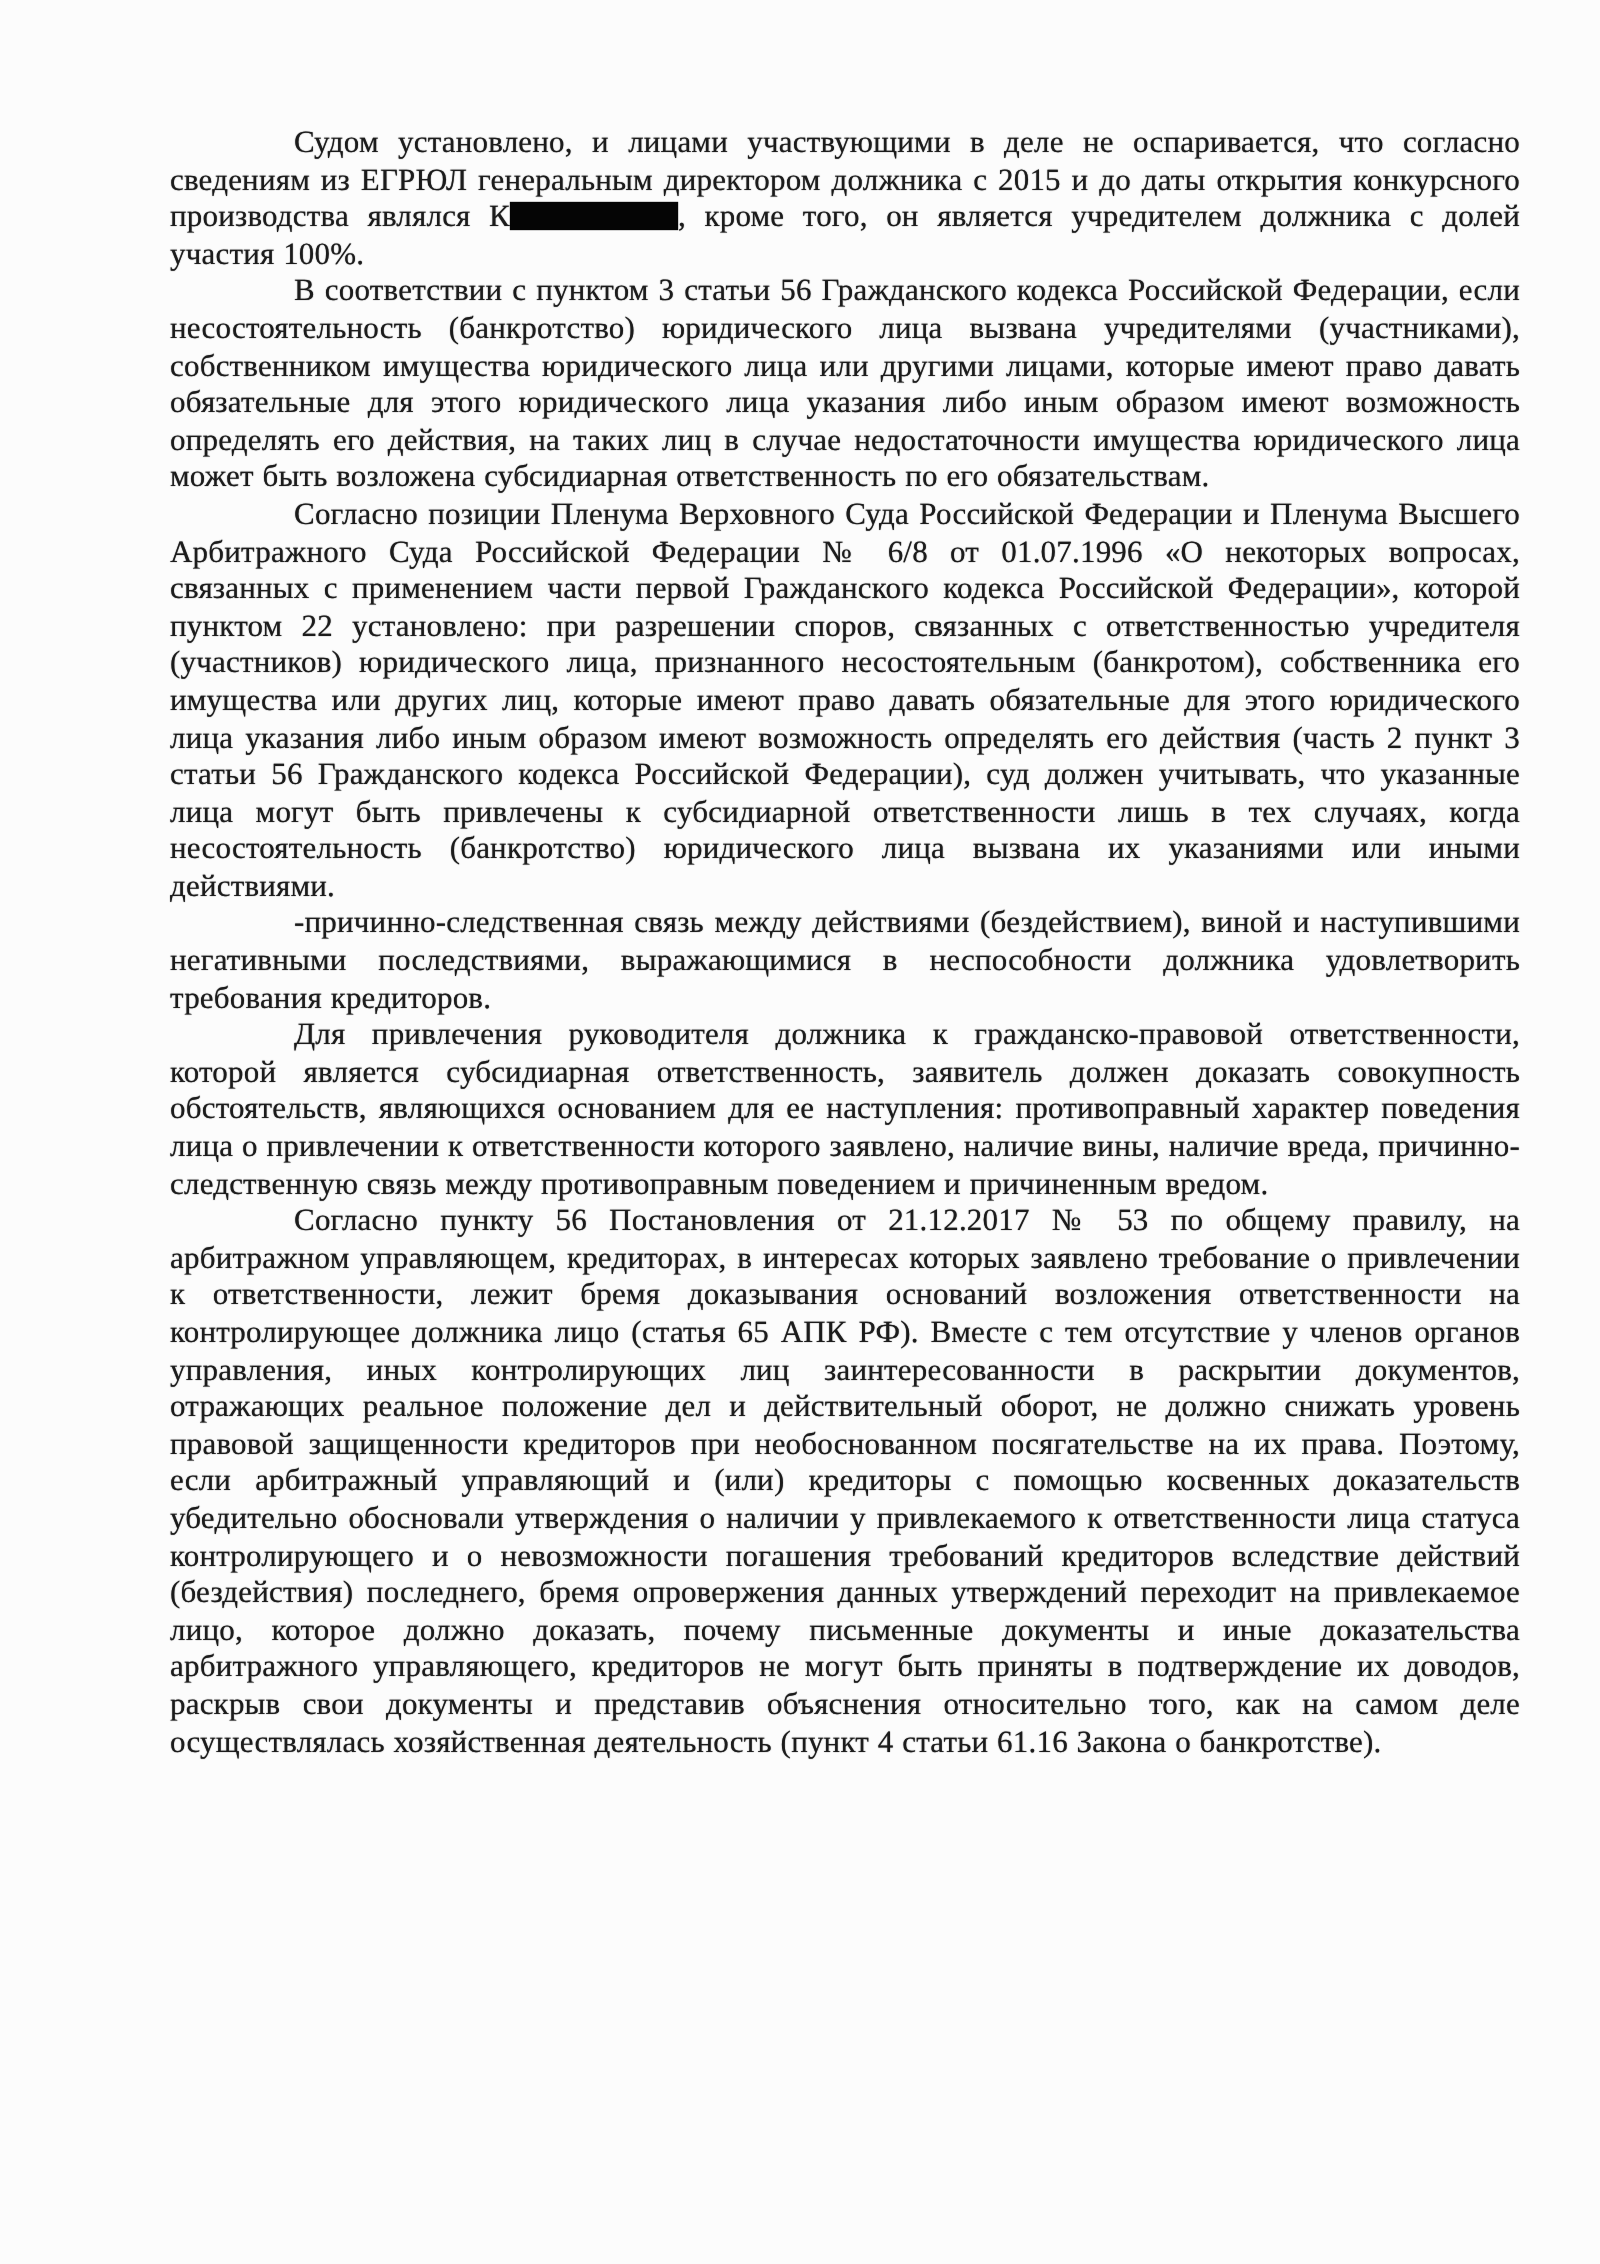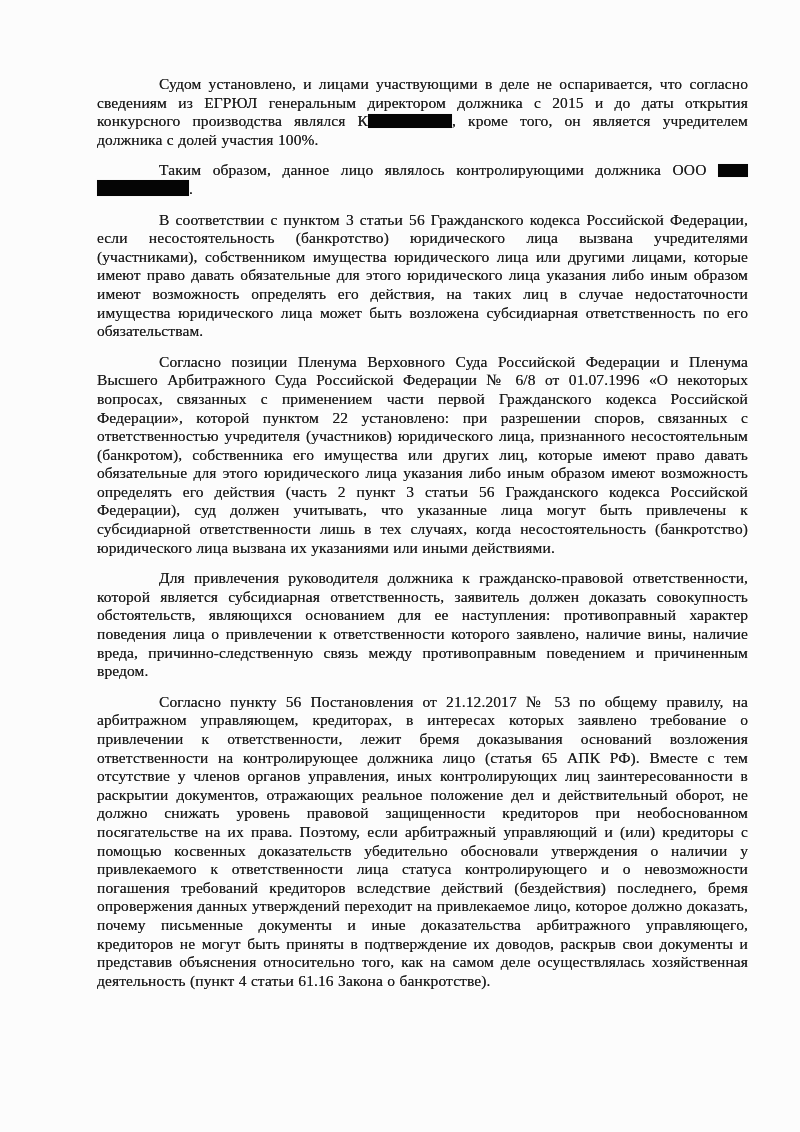--- a/index.html
+++ b/index.html
@@ -17,21 +17,21 @@
     font-family: "Liberation Serif", "DejaVu Serif", serif;
     color: #1c1c1c;
   }
   .content {
     position: absolute;
     left: 85px;
     top: 63px;
     width: 675px;
   }
   .para {
-    margin: 12px;
+    margin: 0;
     font-size: 15.5px;
     line-height: 18.6px;
     text-align: justify;
     text-indent: 62px;
     letter-spacing: 0.1px;
     word-spacing: 0.4px;
     
     text-shadow: 0 0 0.55px rgba(25, 25, 25, 0.8);
   }
   .justify-all {
@@ -44,19 +44,19 @@
     vertical-align: -2px;
     box-shadow: 0 0 0.5px #000;
   }
 </style>
 </head>
 <body>
 
 <div class="page">
   <div class="content">
       <p class="para">Судом установлено, и лицами участвующими в деле не оспаривается, что согласно сведениям из ЕГРЮЛ генеральным директором должника с 2015 и до даты открытия конкурсного производства являлся К<span class="redact" style="width: 84px; height: 14px; background: rgb(5, 5, 5);"></span>, кроме того, он является учредителем должника с долей участия 100%.</p>
-      <p class="para justify-all">Таким образом, данное лицо являлось контролирующими должника ООО <span class="redact" style="width: 30px; height: 13px; background: rgb(5, 5, 5);"></span><br><span class="redact" style="width: 92px; height: 16px; background: rgb(5, 5, 5);"></span>.</p>
       <p class="para">В соответствии с пунктом 3 статьи 56 Гражданского кодекса Российской Федерации, если несостоятельность (банкротство) юридического лица вызвана учредителями (участниками), собственником имущества юридического лица или другими лицами, которые имеют право давать обязательные для этого юридического лица указания либо иным образом имеют возможность определять его действия, на таких лиц в случае недостаточности имущества юридического лица может быть возложена субсидиарная ответственность по его обязательствам.</p>
       <p class="para">Согласно позиции Пленума Верховного Суда Российской Федерации и Пленума Высшего Арбитражного Суда Российской Федерации № 6/8 от 01.07.1996 «О некоторых вопросах, связанных с применением части первой Гражданского кодекса Российской Федерации», которой пунктом 22 установлено: при разрешении споров, связанных с ответственностью учредителя (участников) юридического лица, признанного несостоятельным (банкротом), собственника его имущества или других лиц, которые имеют право давать обязательные для этого юридического лица указания либо иным образом имеют возможность определять его действия (часть 2 пункт 3 статьи 56 Гражданского кодекса Российской Федерации), суд должен учитывать, что указанные лица могут быть привлечены к субсидиарной ответственности лишь в тех случаях, когда несостоятельность (банкротство) юридического лица вызвана их указаниями или иными действиями.</p>
+      <p class="para">-причинно-следственная связь между действиями (бездействием), виной и наступившими негативными последствиями, выражающимися в неспособности должника удовлетворить требования кредиторов.</p>
       <p class="para">Для привлечения руководителя должника к гражданско-правовой ответственности, которой является субсидиарная ответственность, заявитель должен доказать совокупность обстоятельств, являющихся основанием для ее наступления: противоправный характер поведения лица о привлечении к ответственности которого заявлено, наличие вины, наличие вреда, причинно-следственную связь между противоправным поведением и причиненным вредом.</p>
       <p class="para">Согласно пункту 56 Постановления от 21.12.2017 № 53 по общему правилу, на арбитражном управляющем, кредиторах, в интересах которых заявлено требование о привлечении к ответственности, лежит бремя доказывания оснований возложения ответственности на контролирующее должника лицо (статья 65 АПК РФ). Вместе с тем отсутствие у членов органов управления, иных контролирующих лиц заинтересованности в раскрытии документов, отражающих реальное положение дел и действительный оборот, не должно снижать уровень правовой защищенности кредиторов при необоснованном посягательстве на их права. Поэтому, если арбитражный управляющий и (или) кредиторы с помощью косвенных доказательств убедительно обосновали утверждения о наличии у привлекаемого к ответственности лица статуса контролирующего и о невозможности погашения требований кредиторов вследствие действий (бездействия) последнего, бремя опровержения данных утверждений переходит на привлекаемое лицо, которое должно доказать, почему письменные документы и иные доказательства арбитражного управляющего, кредиторов не могут быть приняты в подтверждение их доводов, раскрыв свои документы и представив объяснения относительно того, как на самом деле осуществлялась хозяйственная деятельность (пункт 4 статьи 61.16 Закона о банкротстве).</p>
     </div>
 </div>
 
 </body></html>

